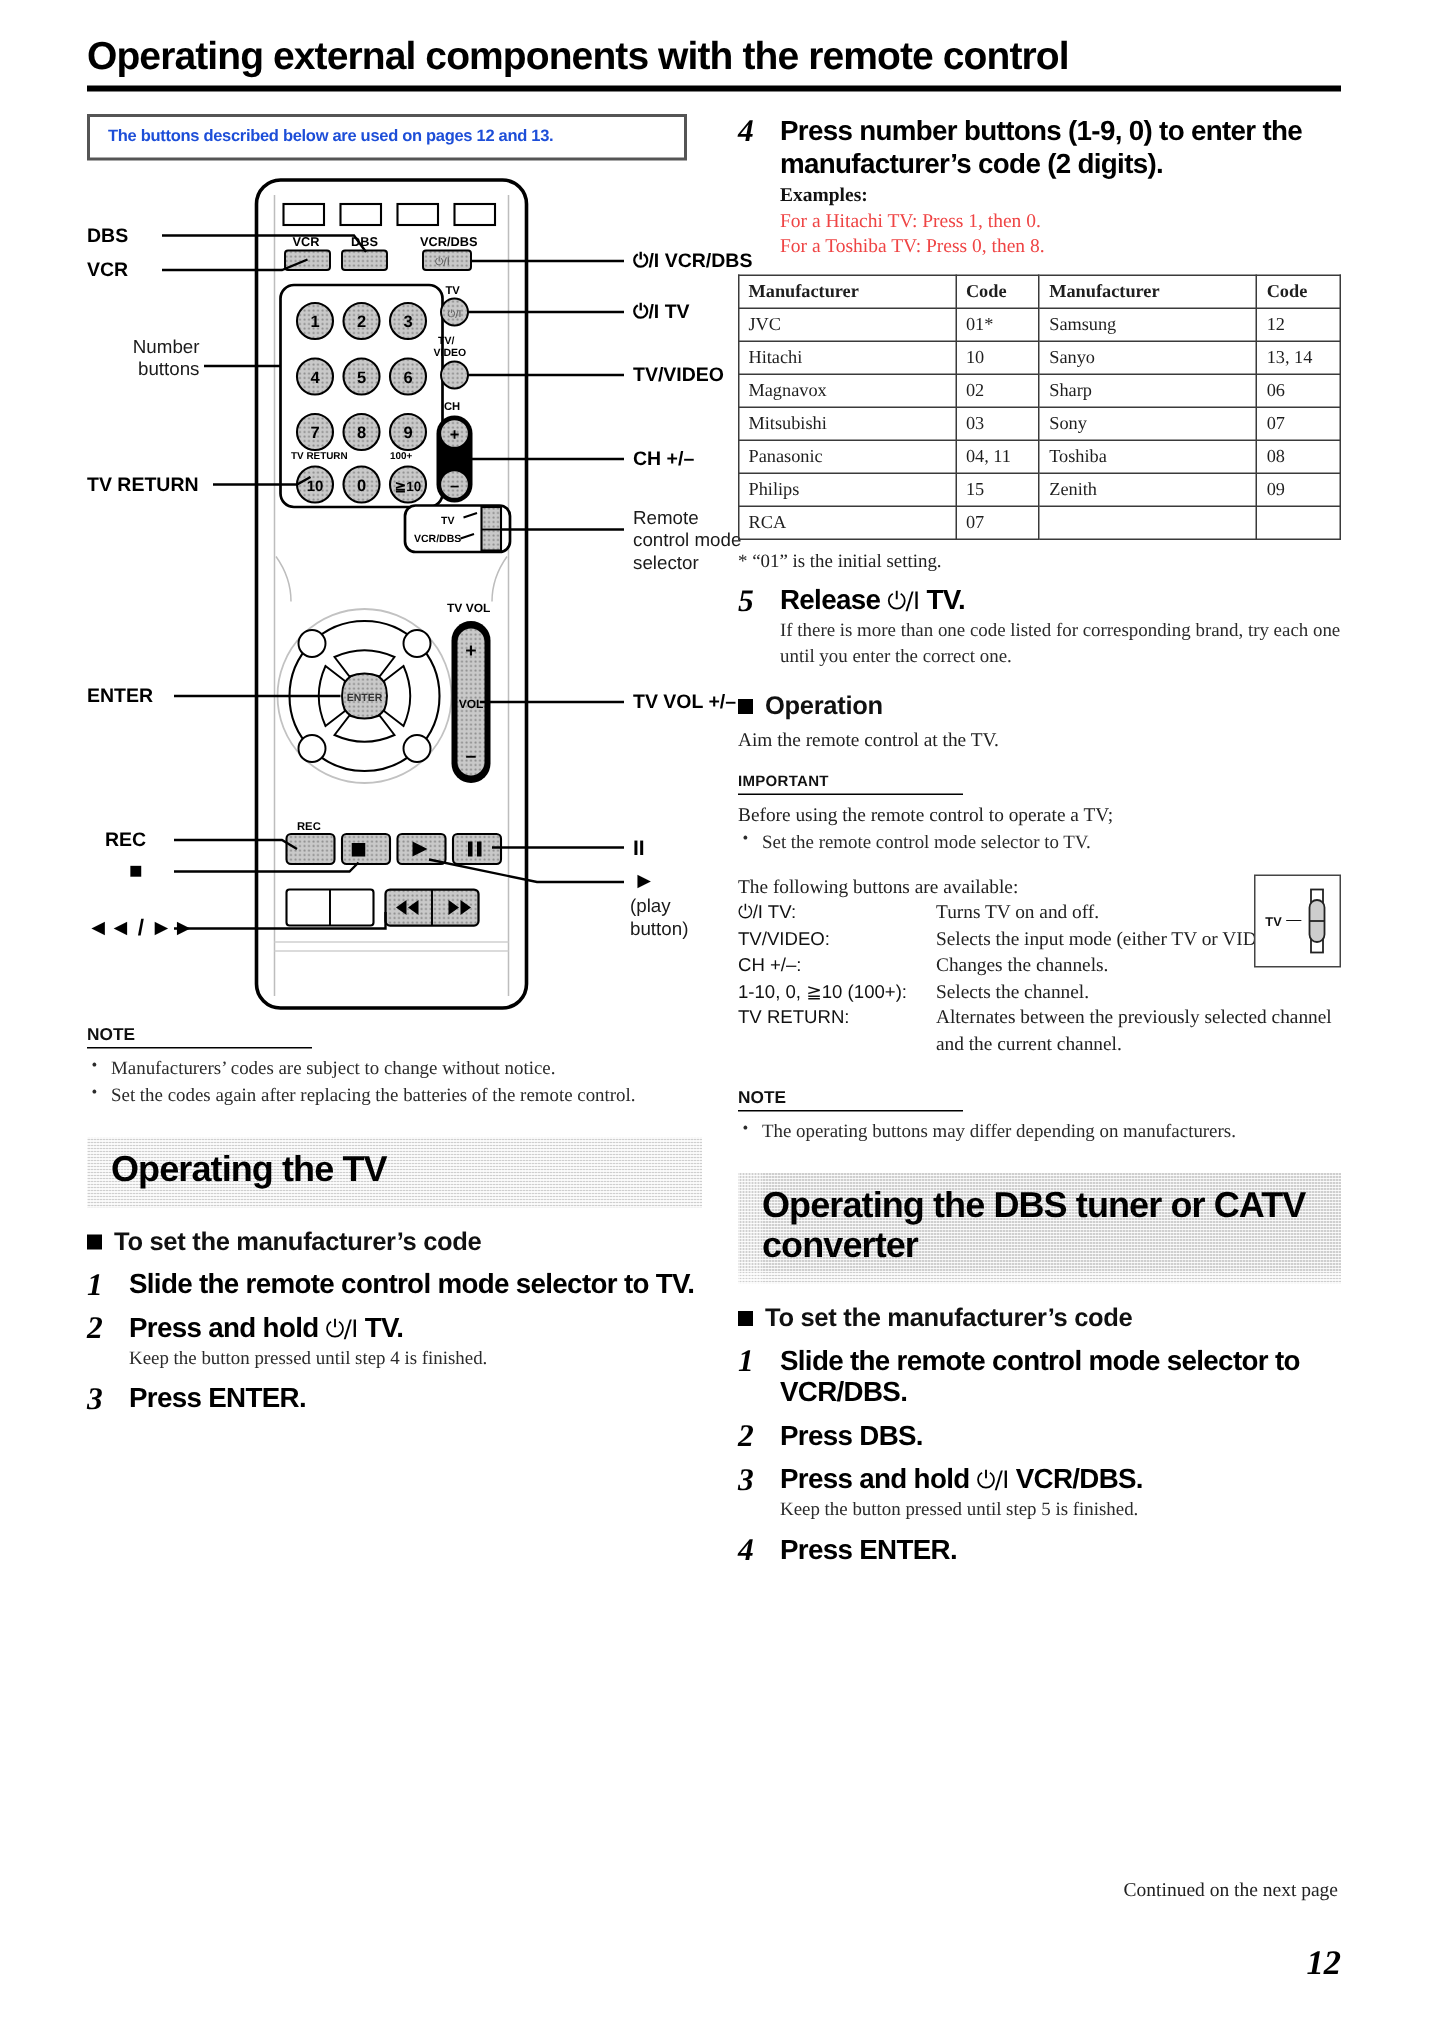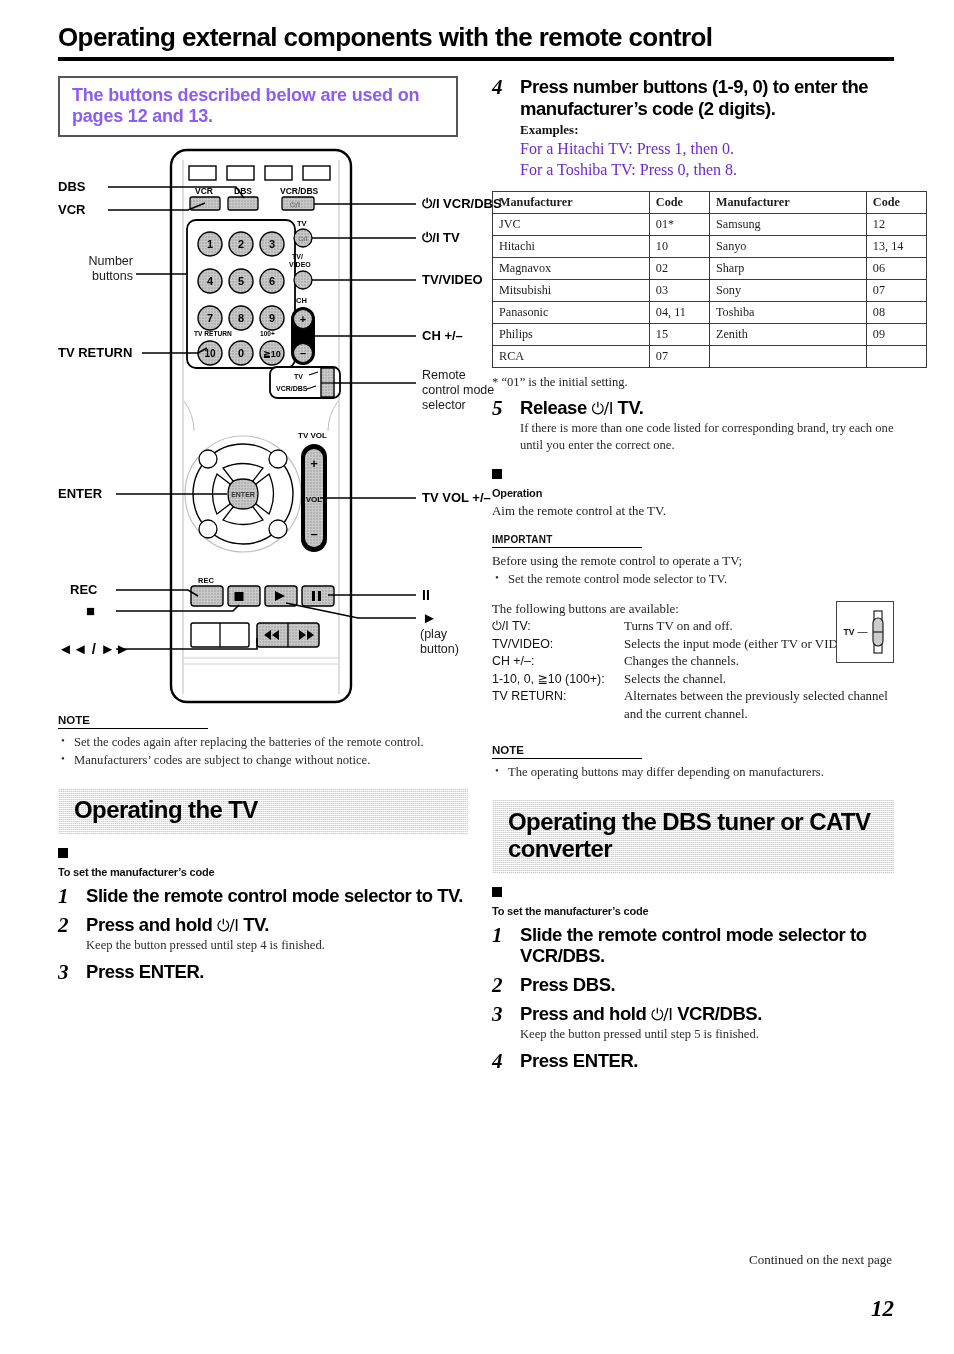--- a/index.html
+++ b/index.html
@@ -35,22 +35,22 @@
   
   .col-left  { position:absolute; left:58px;  top:76px; width:410px; }
   .col-right { position:absolute; left:492px; top:76px; width:402px; }
 
   
   .callout {
     border: 2px solid #555;
     padding: 7px 10px 8px 12px;
     font-family: "Liberation Sans", sans-serif;
     font-weight: bold;
-    font-size: 18px;
-    color: #8b5cf6;
+    font-size: 11px;
+    color: #1d4ed8;
     letter-spacing: -0.2px;
     text-align: left;
     width: 400px;
   }
 
   
   .remote-wrap { position: relative; width: 410px; height: 560px; margin-top: 9px; }
 
   
   .note-head {
@@ -95,25 +95,25 @@
     letter-spacing: -0.6px;
     color: #000;
     line-height: 1.12;
   }
 
   
   .subhead {
     margin-top: 13px;
     font-family: "Liberation Sans", sans-serif;
     font-weight: bold;
-    font-size: 11px;
+    font-size: 17px;
     letter-spacing: -0.2px;
     display: flex;
+    align-items: center;
     gap: 8px;
-    flex-direction: column;
   }
   .sq { display:inline-block; width:10px; height:10px; background:#000; flex:0 0 auto; }
 
   
   .step { display: flex; margin-top: 7px; }
   .step-num {
     flex: 0 0 28px;
     font-family: "Liberation Serif", serif;
     font-style: italic;
     font-weight: bold;
@@ -138,27 +138,27 @@
   }
   .pwr { font-family:"DejaVu Sans", sans-serif; font-weight:normal; font-size:16px; }
 
   
   .examples-label {
     font-family: "Liberation Serif", serif;
     font-weight: bold;
     font-size: 13px;
     margin-top: 2px;
   }
-  .examples-line { font-size: 16px; line-height: 1.33; color:#6d28d9; }
+  .examples-line { font-size: 13px; line-height: 1.33; color:#ef4444; }
 
   
   table.codes {
     border-collapse: collapse;
     margin-top: 11px;
-    width: 435px;
+    width: 402px;
     font-size: 12.2px;
     color: #1e1e1e;
   }
   table.codes th, table.codes td {
     border: 1px solid #3a3a3a;
     padding: 3px 6px 4px 6px;
     text-align: left;
     font-weight: normal;
     line-height: 1.15;
     height: 21px;
@@ -413,22 +413,22 @@
       <div class="dlabel" style="left:364px; top:344px;">TV VOL +/–</div>
       <div class="dlabel" style="left:364px; top:441px; font-size:14px;">II</div>
       <div class="dlabel" style="left:364px; top:463px; font-size:15px;">►</div>
       <div class="dlabel thin" style="left:362px; top:481px;">(play button)</div>
     </div>
 
     <div style="margin-top:4px;">
       <div class="note-head">NOTE</div>
       <div class="note-rule"></div>
       <ul class="note-list">
+        <li>Manufacturers’ codes are subject to change without notice.</li>
         <li>Set the codes again after replacing the batteries of the remote control.</li>
-        <li>Manufacturers’ codes are subject to change without notice.</li>
       </ul>
     </div>
 
     <div class="banner">
       <div class="banner-title">Operating the TV</div>
     </div>
 
     <div class="subhead">
       <span class="sq"></span>
       <span>To set the manufacturer’s code</span>

